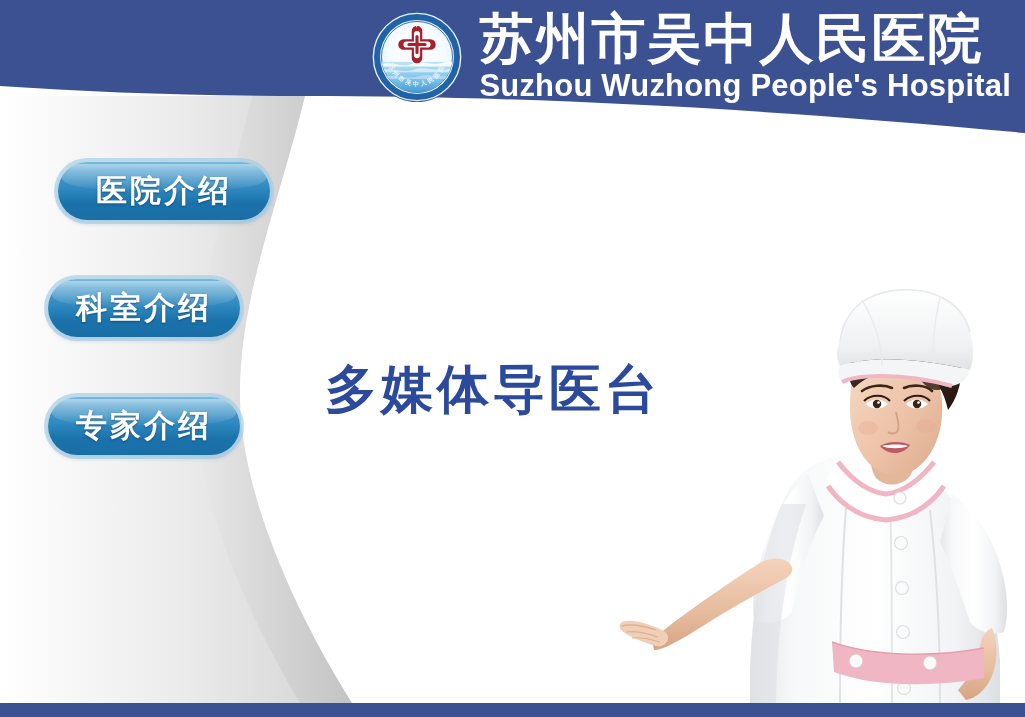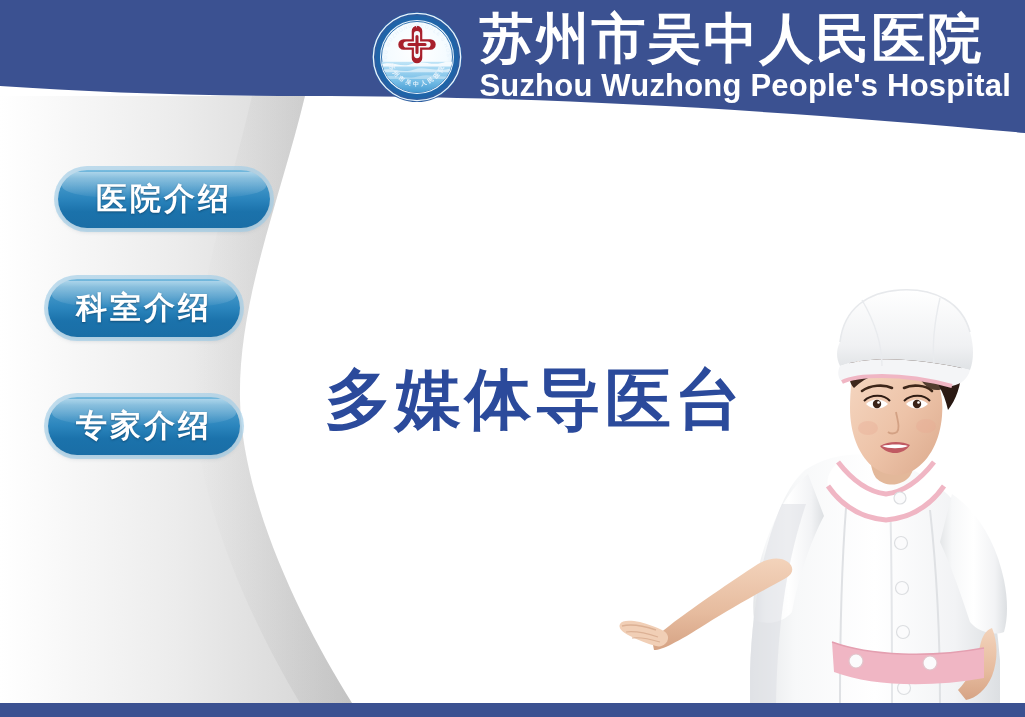--- a/index.html
+++ b/index.html
@@ -118,32 +118,32 @@
     position: relative;
     font-family: "DejaVu Sans", "Liberation Sans", sans-serif;
     font-size: 31px;
     font-weight: bold;
     color: #ffffff;
     letter-spacing: 3px;
     text-shadow: 0 1px 2px rgba(10, 50, 80, 0.55);
     white-space: nowrap;
   }
 
-  .nav-b0 { left: 58px;  top: 50px;  width: 212px; margin-top: 8px; }
+  .nav-b0 { left: 58px;  top: 50px;  width: 212px; }
   .nav-b1 { left: 48px;  top: 167px; width: 192px; }
   .nav-b2 { left: 48px;  top: 285px; width: 192px; }
   .nav-b3 { left: 60px;  top: 404px; width: 200px; }
 
   
   .main-title {
     position: absolute;
     left: 325px;
     top: 355px;
     font-family: "DejaVu Sans", "Liberation Sans", sans-serif;
-    font-size: 66px;
+    font-size: 52px;
     font-weight: bold;
     color: #2b4a9b;
     letter-spacing: 4px;
     white-space: nowrap;
     z-index: 5;
   }
 
   
   .nurse {
     position: absolute;

